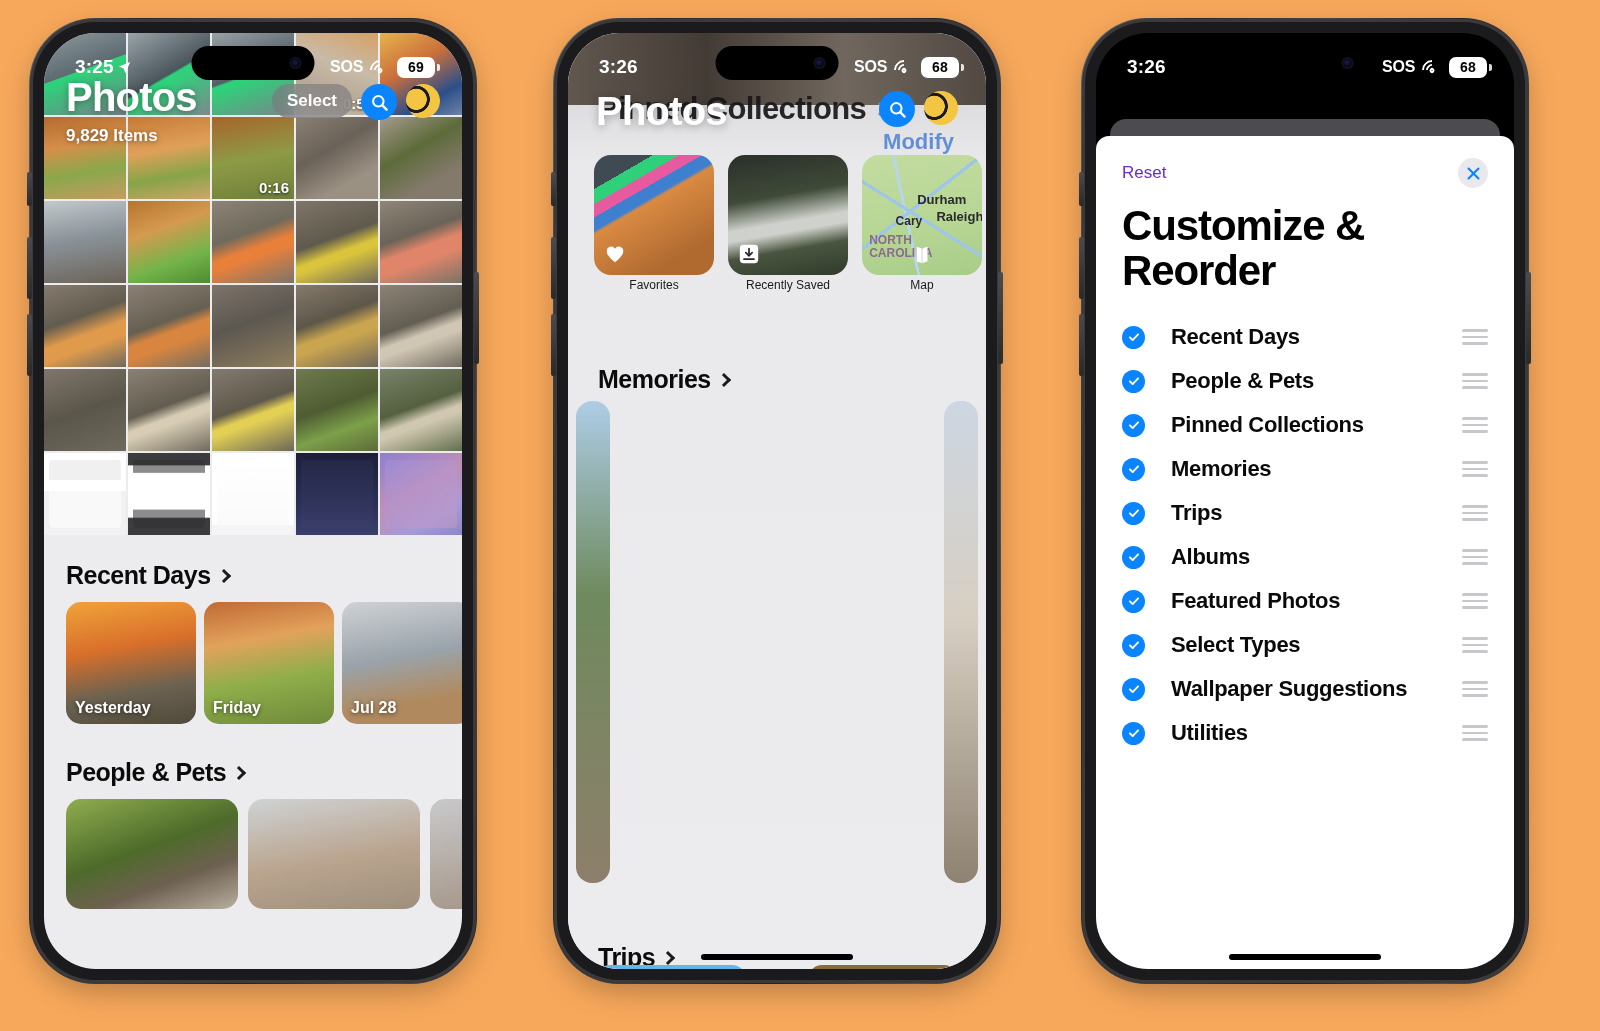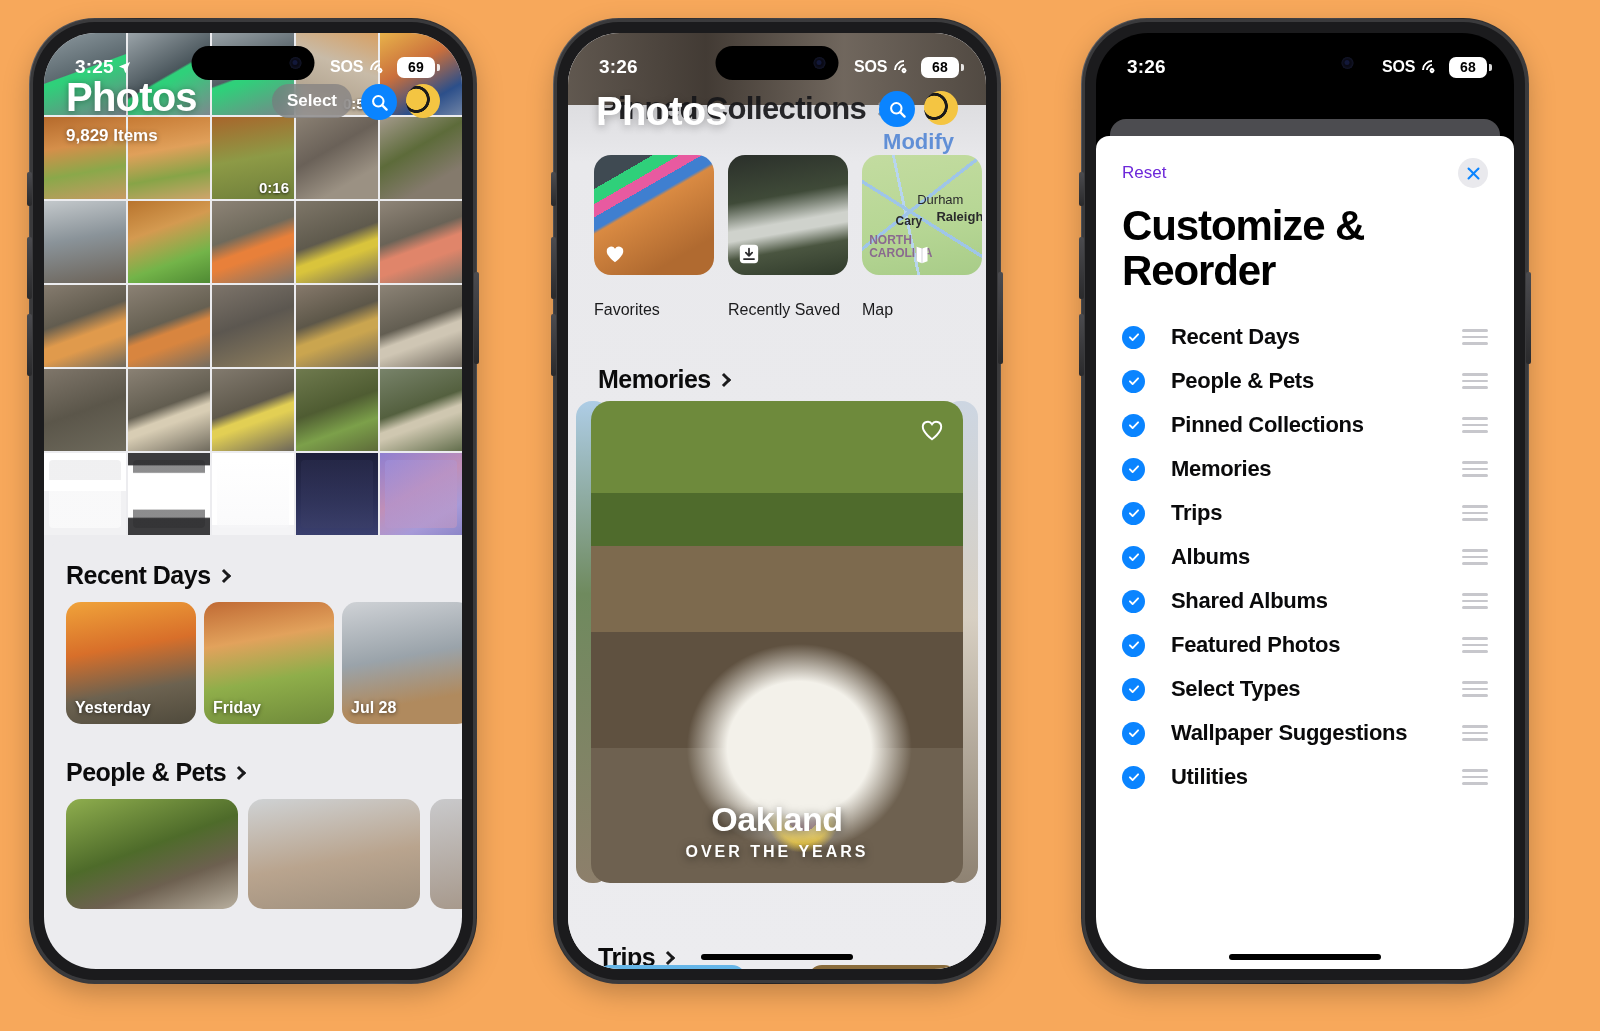--- a/index.html
+++ b/index.html
@@ -101,21 +101,21 @@
              align-items:center; gap:9px; color:#17171a; font-size:31px;
              font-weight:800; letter-spacing:-.6px; opacity:.92; }
   .modify{ position:absolute; right:32px; top:96px; z-index:24; color:#2f6fd0;
            font-size:22px; font-weight:600; opacity:.72; }
   .p2-body{ position:absolute; top:0; left:0; right:0; bottom:0;
             background:linear-gradient(180deg,#cfcfd2 0%,#e9e9ec 130px,#ececef 100%); }
   .pins{ display:flex; gap:14px; padding:0 26px; }
   .pin{ flex:0 0 auto; width:120px; }
   .pin .thumb{ width:120px; height:120px; border-radius:17px; overflow:hidden;
                position:relative; }
-  .pin .cap{ font-size:16px; color:#1b1b1d; margin-top:26px; }
+  .pin .cap{ text-align:center; font-size:12px; color:#1b1b1d; margin-top:3px; }
   .badge{ position:absolute; left:9px; bottom:9px; width:24px; height:24px;
           display:flex; align-items:center; justify-content:center; }
   .mem-card{ margin:0 auto; width:calc(100% - 46px); border-radius:19px;
              overflow:hidden; position:relative; }
   .mem-title{ position:absolute; left:0; right:0; bottom:44px; text-align:center;
               color:#fff; font-size:34px; font-weight:800; letter-spacing:-.4px;
               text-shadow:0 2px 10px rgba(0,0,0,.5); }
   .mem-sub{ position:absolute; left:0; right:0; bottom:22px; text-align:center;
             color:#fff; font-size:16px; font-weight:600; letter-spacing:3px;
             text-shadow:0 2px 8px rgba(0,0,0,.55); }
@@ -305,21 +305,21 @@
                       <rect x="2" y="2" width="20" height="20" rx="4" fill="#fff"></rect>
                       <path d="M12 6v8m0 0 3.4-3.4M12 14l-3.4-3.4M6.5 17.5h11" stroke="#2a2a2c" stroke-width="1.9" fill="none" stroke-linecap="round"></path>
                     </svg>
                   </div>
                 </div>
                 <div class="cap">Recently Saved</div>
               </div>
               <div class="pin">
                 <div class="thumb ph" style="background: linear-gradient(170deg, rgb(195, 220, 160), rgb(182, 214, 148) 60%, rgb(168, 204, 136));">
                   <div style="position: absolute; inset: 0px; background: linear-gradient(32deg, transparent 47%, rgb(159, 197, 232) 47%, rgb(159, 197, 232) 49%, transparent 49%), linear-gradient(-38deg, transparent 55%, rgb(159, 197, 232) 55%, rgb(159, 197, 232) 57%, transparent 57%), linear-gradient(78deg, transparent 38%, rgb(183, 213, 239) 38%, rgb(183, 213, 239) 40%, transparent 40%);"></div>
-                  <span style="position: absolute; left: 46%; top: 32%; font-size: 13px; font-weight: 400; color: rgb(42, 42, 44); white-space: pre; line-height: 1.05;">Durham</span>
+                  <span style="position: absolute; left: 46%; top: 32%; font-size: 13px; font-weight: 700; color: rgb(42, 42, 44); white-space: pre; line-height: 1.05;">Durham</span>
                   <span style="position: absolute; left: 62%; top: 46%; font-size: 13px; font-weight: 600; color: rgb(42, 42, 44); white-space: pre; line-height: 1.05;">Raleigh</span>
                   <span style="position: absolute; left: 28%; top: 50%; font-size: 12px; font-weight: 600; color: rgb(42, 42, 44); white-space: pre; line-height: 1.05;">Cary</span>
                   <span style="position: absolute; left: 6%; top: 66%; font-size: 12px; font-weight: 600; color: rgb(138, 106, 143); white-space: pre; line-height: 1.05;">NORTH
 CAROLINA</span>
                   <div class="badge" style="left: 50%; transform: translateX(-50%);">
                     <svg viewBox="0 0 24 24" width="22" height="22">
                       <path d="M6 4l6 2 6-2v16l-6 2-6-2z" fill="#fff"></path>
                       <path d="M12 6v16M6 4v16" stroke="#cfcfd2" stroke-width="1"></path>
                     </svg>
                   </div>
@@ -332,33 +332,20 @@
         <div class="sec-head" style="position:absolute;top:310px;left:0;padding-left:30px;">
           <h2>Memories</h2>
           <span class="chev"></span>
         </div>
 
         <div style="position:absolute;top:368px;left:8px;width:34px;height:482px;border-radius:16px;
              background:linear-gradient(180deg,#aecde6,#6f8a5e 40%,#8d7f6b);"></div>
         <div style="position:absolute;top:368px;right:8px;width:34px;height:482px;border-radius:16px;
              background:linear-gradient(180deg,#cdd6e2,#d7cfc2 45%,#8e8272);"></div>
 
-        <div class="mem-card" style="position:absolute;top:368px;left:0;right:0;height:482px;">
-          <div style="position:absolute;inset:0;background:
-               radial-gradient(ellipse 42% 30% at 56% 72%,#f3f1ea 0 46%,rgba(243,241,234,0) 72%),
-               radial-gradient(circle at 56% 66%,#6b1638 0 4%,#d8b01a 4% 7%,rgba(0,0,0,0) 9%),
-               radial-gradient(circle at 57% 86%,#5e1430 0 3.4%,#d8b01a 3.4% 6%,rgba(0,0,0,0) 8%),
-               linear-gradient(180deg,#6e8a3c 0 19%,#4f6b2c 19% 30%,#7d6a4e 30% 48%,#5f5140 48% 72%,#6e6150 72% 100%);">
-          </div>
-          <svg class="mem-heart" viewBox="0 0 24 24">
-            <path d="M12 20.5S3.5 14.6 3.5 9.1A4.6 4.6 0 0 1 12 6.6a4.6 4.6 0 0 1 8.5 2.5c0 5.5-8.5 11.4-8.5 11.4z" fill="none" stroke="#fff" stroke-width="1.8"></path>
-          </svg>
-          <div class="mem-title">Oakland</div>
-          <div class="mem-sub">OVER THE YEARS</div>
-        </div>
 
         <div class="sec-head" style="position:absolute;top:888px;left:0;padding-left:30px;">
           <h2>Trips</h2>
           <span class="chev"></span>
         </div>
         <div style="position:absolute;top:932px;left:28px;width:150px;height:60px;border-radius:14px;
              background:linear-gradient(180deg,#66b6e8,#3f93cf);"></div>
         <div style="position:absolute;top:932px;right:28px;width:150px;height:60px;border-radius:14px;
              background:linear-gradient(180deg,#8a6c3c,#5e4a28);"></div>
       </div>
@@ -501,33 +488,20 @@
                 <span></span>
                 <span></span>
               </span>
             </div>
             <div class="p3-item">
               <span class="check">
                 <svg width="14" height="14" viewBox="0 0 24 24">
                   <path d="M5 12.6l4.6 4.6L19 7.4" fill="none" stroke="#fff" stroke-width="3.2" stroke-linecap="round" stroke-linejoin="round"></path>
                 </svg>
               </span>
-              <span class="txt">Shared Albums</span>
-              <span class="handle">
-                <span></span>
-                <span></span>
-                <span></span>
-              </span>
-            </div>
-            <div class="p3-item">
-              <span class="check">
-                <svg width="14" height="14" viewBox="0 0 24 24">
-                  <path d="M5 12.6l4.6 4.6L19 7.4" fill="none" stroke="#fff" stroke-width="3.2" stroke-linecap="round" stroke-linejoin="round"></path>
-                </svg>
-              </span>
               <span class="txt">Featured Photos</span>
               <span class="handle">
                 <span></span>
                 <span></span>
                 <span></span>
               </span>
             </div>
             <div class="p3-item">
               <span class="check">
                 <svg width="14" height="14" viewBox="0 0 24 24">

